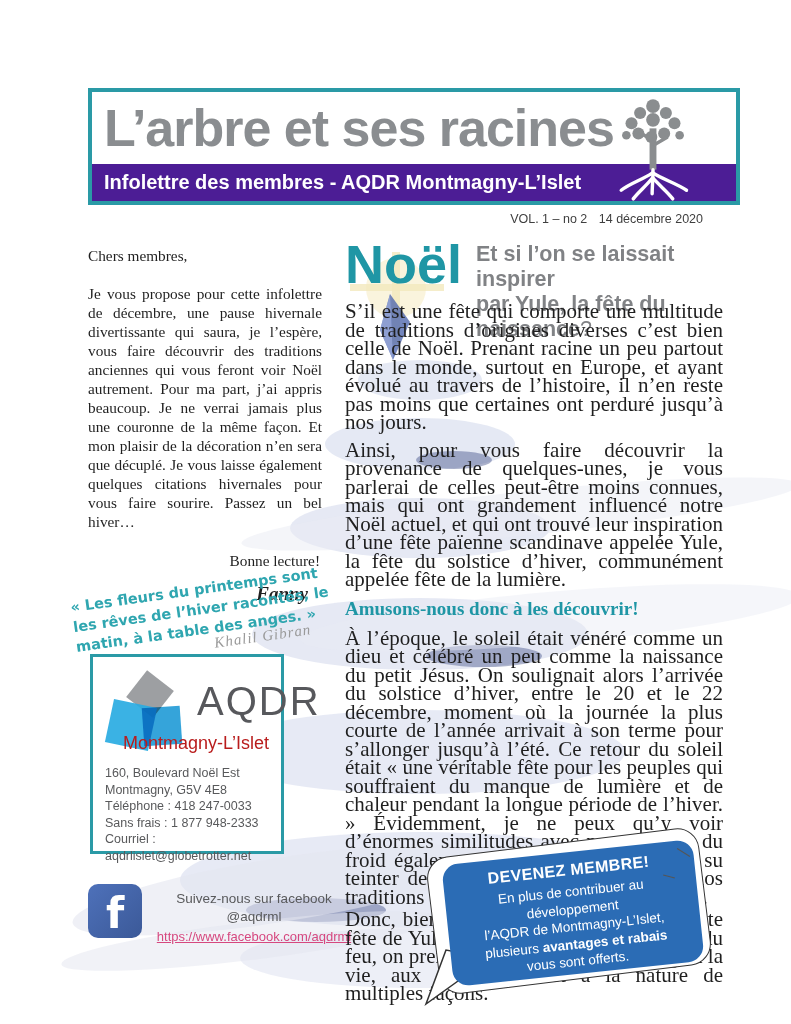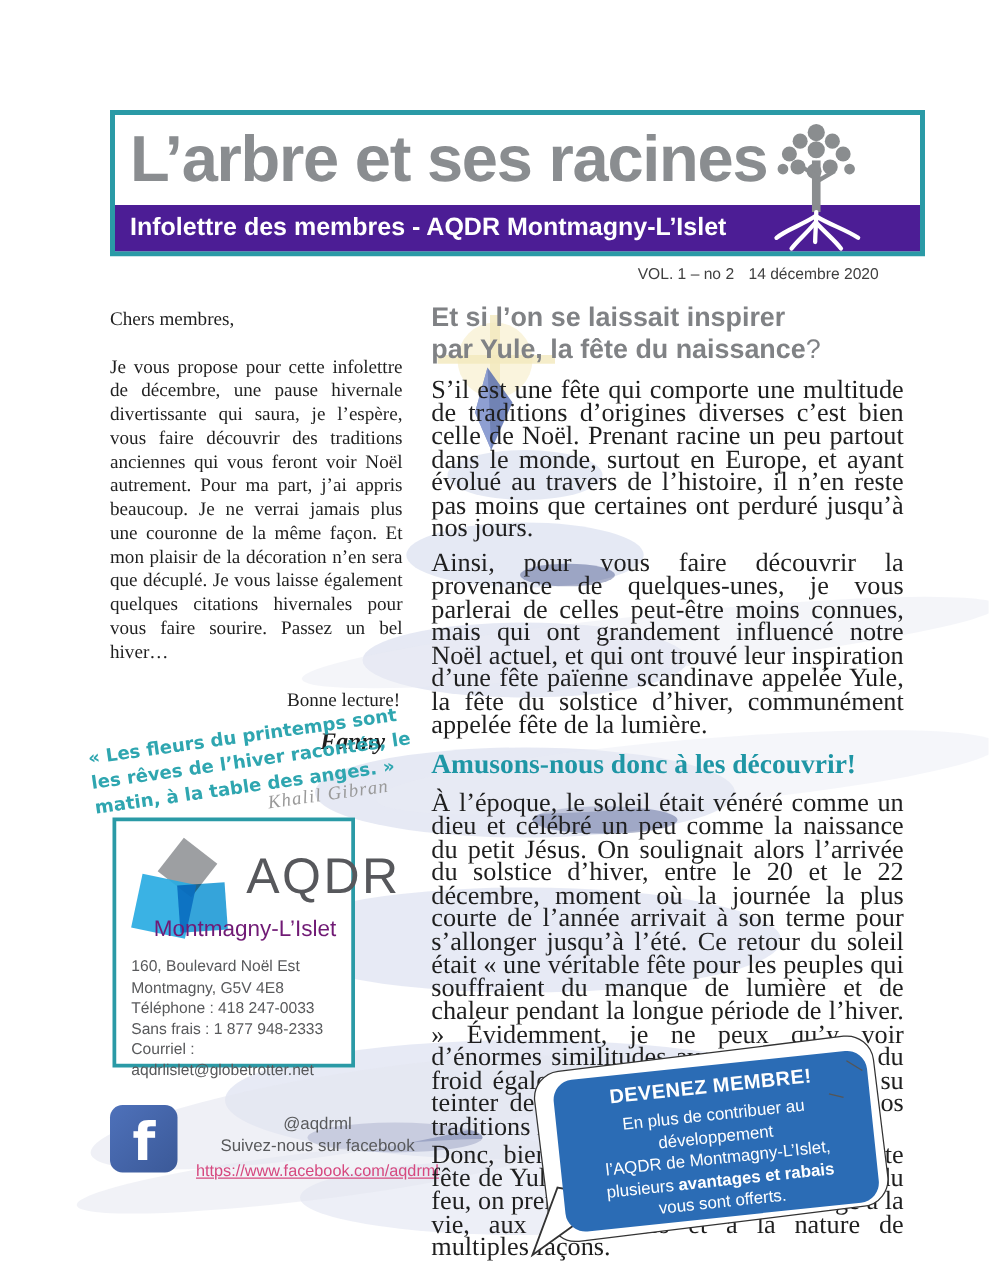--- a/index.html
+++ b/index.html
@@ -37,41 +37,41 @@
              border:3px solid #2A9AA6;background:#fff;box-sizing:border-box;z-index:4;}
   .logo-squares{position:absolute;left:14px;top:20px;width:90px;height:86px;}
   .sq{position:absolute;}
   .sq-gray{left:26px;top:0px;width:34px;height:34px;background:#9d9fa2;transform:rotate(38deg);}
   .sq-cyan{left:2px;top:26px;width:44px;height:44px;background:#29abe2;transform:rotate(12deg);opacity:.92;}
   .sq-blue{left:36px;top:30px;width:38px;height:38px;background:#1f9ad6;transform:rotate(-4deg);
            mix-blend-mode:multiply;opacity:.9;}
   .logo-word{position:absolute;left:104px;top:22px;font-family:"Liberation Sans",sans-serif;
            font-size:40px;color:#57585c;letter-spacing:2px;}
   .logo-region{position:absolute;right:12px;top:76px;font-family:"Liberation Sans",sans-serif;
-           font-size:18px;color:#701a75;}
+           font-size:18px;color:#b91c1c;}
   .card-address{position:absolute;left:12px;top:108px;font-family:"Liberation Sans",sans-serif;
            font-size:12.5px;line-height:16.5px;color:#58595b;}
   
   .fb-icon{position:absolute;left:88px;top:884px;width:54px;height:54px;border-radius:10px;
            background:linear-gradient(135deg,#4e71ba,#3b5998);z-index:4;cursor:pointer;}
   .fb-icon span{position:absolute;left:18px;top:4px;color:#fff;font-family:"DejaVu Sans",sans-serif;
            font-weight:bold;font-size:42px;line-height:52px;}
   .fb-text{position:absolute;left:150px;top:890px;width:208px;text-align:center;z-index:4;
            font-family:"Liberation Sans",sans-serif;font-size:13.5px;color:#58595b;line-height:18px;}
   .fb-link{display:block;color:#D6487F;text-decoration:underline;font-size:13px;margin-top:2px;}
   
   .col-right{position:absolute;left:345px;top:238px;width:378px;z-index:4;}
   .article-head{display:flex;align-items:flex-start;height:58px;}
   .article-title{font-family:"Liberation Sans",sans-serif;font-weight:bold;font-size:54px;
            line-height:52px;color:#1F96A5;margin-right:14px;}
   .article-sub{font-family:"Liberation Sans",sans-serif;font-weight:bold;font-size:21.5px;
            line-height:25px;color:#808285;padding-top:4px;}
   .qmark{font-weight:normal;}
   .col-right p{margin:0 0 9px 0;text-align:justify;font-size:21px;line-height:18.5px;}
-  .article-heading{font-family:"Liberation Serif",serif;font-weight:bold;font-size:22px;
+  .article-heading{font-family:"Liberation Serif",serif;font-weight:bold;font-size:19px;
            color:#1F96A5;margin:6px 0 9px 0;}
   
   .bubble-outline{position:absolute;left:432px;top:842px;width:272px;height:136px;
            border-radius:22px;border:1.5px solid #333;background:#fff;transform:rotate(-7deg);z-index:6;}
   .bubble-tail{position:absolute;left:412px;top:948px;z-index:7;}
   .bubble{position:absolute;left:447px;top:852px;width:252px;height:122px;border-radius:16px;
            background:#2B6CB5;transform:rotate(-6deg);z-index:8;color:#fff;text-align:center;
            font-family:"Liberation Sans",sans-serif;box-sizing:border-box;padding-top:9px;}
   .bubble-title{font-weight:bold;font-size:16px;letter-spacing:.4px;margin-bottom:4px;}
   .bubble-line{font-size:13.5px;line-height:17.5px;}
@@ -170,27 +170,28 @@
       <div>Téléphone : 418 247-0033</div>
       <div>Sans frais : 1 877 948-2333</div>
       <div>Courriel : aqdrlislet@globetrotter.net</div>
     </div>
   </div>
 
   <div class="fb-icon">
     <span>f</span>
   </div>
   <div class="fb-text">
+    <div>Suivez-nous sur facebook</div>
     <div>@aqdrml</div>
-    <div>Suivez-nous sur facebook</div>
     <a class="fb-link" href="#">https://www.facebook.com/aqdrml</a>
   </div>
 
   <div class="col-right">
     <div class="article-head">
+      <div class="article-title">Noël</div>
       <div class="article-sub">
         <span>Et si l’on se laissait inspirer</span><br>
         <span>par Yule, la fête du naissance</span><span class="qmark">?</span>
       </div>
     </div>
     <p style="margin-top:6px;">S’il est une fête qui comporte une multitude de traditions d’origines diverses c’est bien celle de Noël. Prenant racine un peu partout dans le monde, surtout en Europe, et ayant évolué au travers de l’histoire, il n’en reste pas moins que certaines ont perduré jusqu’à nos jours.</p>
     <p>Ainsi, pour vous faire découvrir la provenance de quelques-unes, je vous parlerai de celles peut-être moins connues, mais qui ont grandement influencé notre Noël actuel, et qui ont trouvé leur inspiration d’une fête païenne scandinave appelée Yule, la fête du solstice d’hiver, communément appelée fête de la lumière.</p>
     <div class="article-heading">Amusons-nous donc à les découvrir!</div>
     <p style="margin-bottom:4px;">À l’époque, le soleil était vénéré comme un dieu et célébré un peu comme la naissance du petit Jésus. On soulignait alors l’arrivée du solstice d’hiver, entre le 20 et le 22 décembre, moment où la journée la plus courte de l’année arrivait à son terme pour s’allonger jusqu’à l’été. Ce retour du soleil était « une véritable fête pour les peuples qui souffraient du manque de lumière et de chaleur pendant la longue période de l’hiver. » Évidemment, je ne peux qu’y voir d’énormes similitudes avec nous, peuple du froid également. Cette fête de Yule aura su teinter de sa lumière quelques-unes de nos traditions nord-américaines et québécoises.</p>
     <p>Donc, bien que l’activité principale de cette fête de Yule fût une simple veillée autour du feu, on prenait soins de rendre hommage à la vie, aux êtres chers et à la nature de multiples façons.</p>

